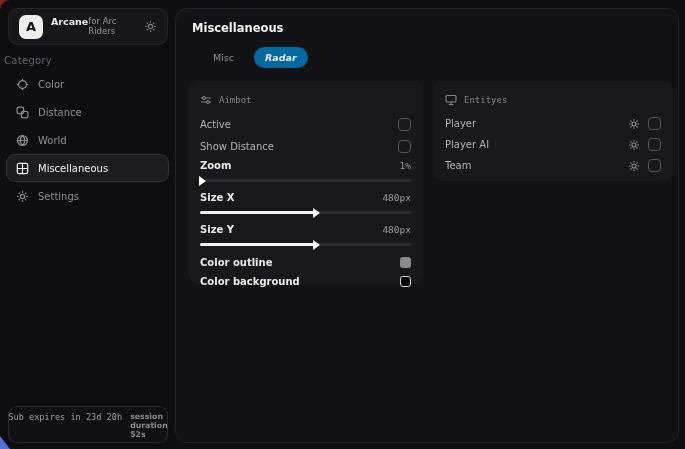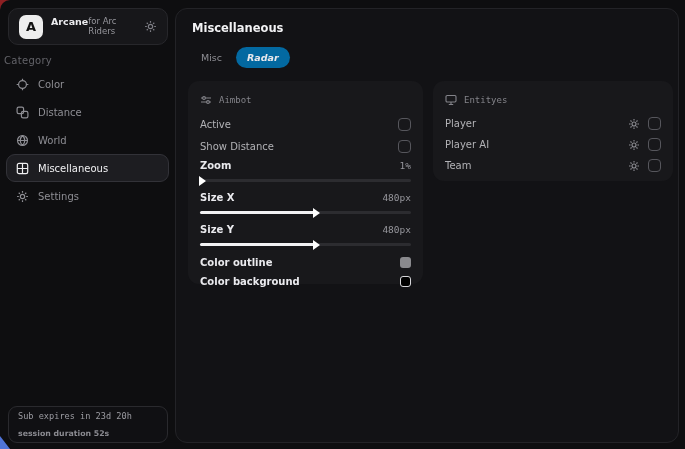--- a/index.html
+++ b/index.html
@@ -41,39 +41,39 @@
     color:#8e8e94; font-size:10px; border-radius:9px; border:1px solid transparent;
     cursor:pointer;
   }
   .nav-item.selected {
     color:#f0f0f2; background:#1d1d21; border-color:#323238;
   }
   .nav-icon { display:flex; flex:0 0 auto; }
   .sub-card {
     position:absolute; left:8px; bottom:6px; width:160px; height:37px;
     background:#101013; border:1px solid #2a2a2e; border-radius:9px;
-    padding:5px 9px; display:flex; flex-direction:column; justify-content:center; gap:8px;
+    padding:5px 9px; display:flex; flex-direction:row; justify-content:center; gap:8px;
   }
   .sub-line1 { font-family:"DejaVu Sans Mono", monospace; font-size:8.6px; color:#9c9ca2; white-space:nowrap; }
   .sub-line2 { font-size:7.8px; color:#8a8a90; font-weight:700; }
   .cursor {
     position:absolute; left:0; bottom:0; width:10px; height:13px;
     background:#4f74d9; clip-path:polygon(0 0, 100% 100%, 0 100%);
     z-index:5;
   }
   
   .main-panel {
     position:absolute; left:175px; top:8px; right:6px; bottom:6px;
     background:#121215; border:1px solid #232327; border-radius:12px;
   }
   .page-title {
     position:absolute; left:16px; top:12px;
     font-size:11.5px; font-weight:700; color:#f2f2f4;
   }
-  .tabs { position:absolute; left:14px; top:38px; display:flex; gap:3px; }
+  .tabs { position:absolute; left:26px; top:38px; display:flex; gap:9px; }
   .tab {
     padding:5px 11px; border-radius:999px; font-size:9.5px;
     color:#8e8e94; cursor:pointer;
   }
   .tab.active { background:#0369a1; color:#e8e8ec; font-weight:700;font-style:italic; }
   
   .card {
     position:absolute; background:#18181b; border-radius:11px;
     padding:10px 12px;
   }

